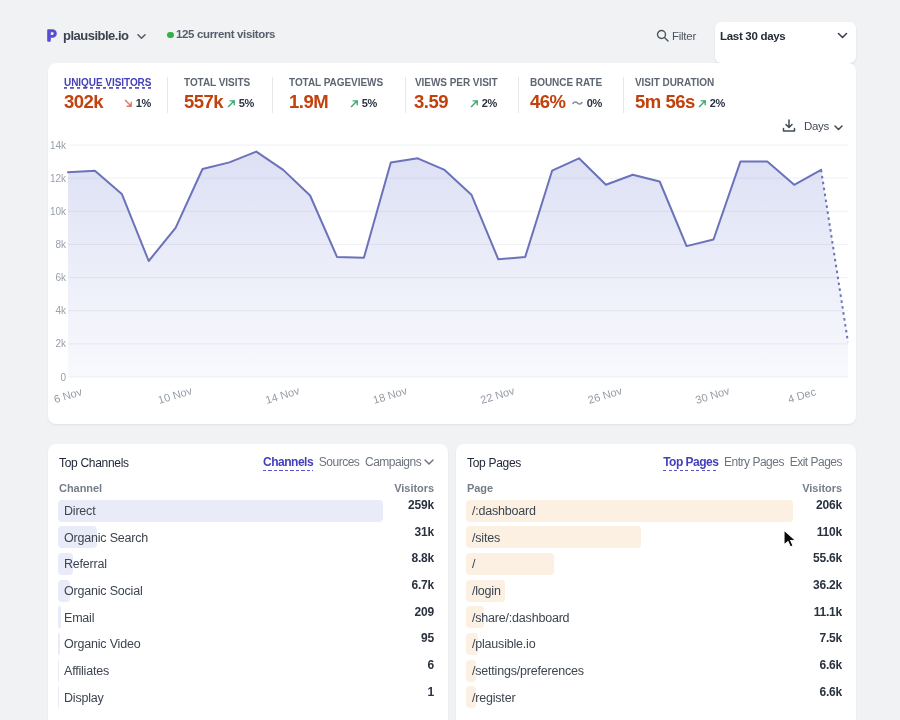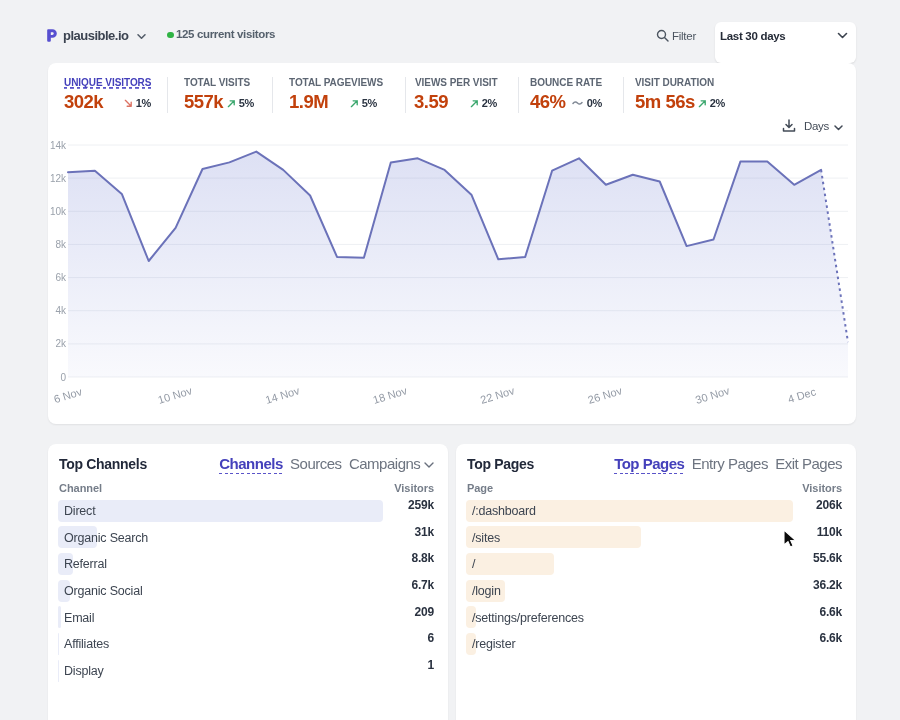--- a/index.html
+++ b/index.html
@@ -21,22 +21,22 @@
 .slabel { font-size:10px; font-weight:bold; letter-spacing:-0.05px; color:#5d6673; white-space:nowrap; }
 .slabel.active { color:#4440bb; padding-bottom:1.5px; background:repeating-linear-gradient(90deg,#5a54c9 0 3.5px,transparent 3.5px 6.5px) bottom left/100% 1.8px no-repeat; }
 .sval { position:absolute; top:22.5px; font-size:18.5px; line-height:15px; letter-spacing:-0.5px; font-weight:bold; color:#c2410c; white-space:nowrap; }
 .delta { position:absolute; top:25px; font-size:11px; letter-spacing:-0.3px; font-weight:bold; color:#2b3442; white-space:nowrap; }
 .sdiv { position:absolute; top:14px; width:1px; height:36px; background:#e5e7eb; }
 #interval { position:absolute; left:734px; top:56px; width:110px; height:18px; }
 #interval .t { position:absolute; left:22px; top:1px; font-size:11.5px; letter-spacing:-0.3px; color:#434b57; }
 
 #leftcard { left:48px; top:444px; width:400px; height:300px; }
 #rightcard { left:456px; top:444px; width:400px; height:300px; }
-.ctitle { position:absolute; left:11px; top:11.5px; font-size:14px; letter-spacing:-0.3px; font-weight:bold; color:#22293a; }
-.tabs { position:absolute; right:14px; top:11px; font-size:15px; letter-spacing:-0.5px; color:#6d7480; }
+.ctitle { position:absolute; left:11px; top:11.5px; font-size:12px; letter-spacing:-0.3px; font-weight:normal; color:#22293a; }
+.tabs { position:absolute; right:14px; top:11px; font-size:12px; letter-spacing:-0.5px; color:#6d7480; }
 .tabs b { color:#4440bb; padding-bottom:2px; background:repeating-linear-gradient(90deg,#5a54c9 0 3px,transparent 3px 5.5px) bottom left/100% 1.4px no-repeat; }
 .thead { position:absolute; top:38px; left:11px; right:14px; font-size:11px; letter-spacing:-0.05px; font-weight:bold; color:#757d89; }
 .thead .r { float:right; }
 .rows { position:absolute; top:54px; left:10px; right:14px; }
 .row { position:relative; height:26.7px; }
 .bar { position:absolute; left:0; top:1.5px; height:22px; border-radius:4px; }
 #leftcard .bar { background:#e9ecf8; }
 #rightcard .bar { background:#fbf0e2; }
 .rlabel { position:absolute; left:6px; top:6px; font-size:12.5px; letter-spacing:-0.2px; color:#3d4551; }
 .rval { position:absolute; right:0; top:0px; font-size:12px; letter-spacing:-0.2px; font-weight:bold; color:#2a3240; }
@@ -168,20 +168,25 @@
         <div class="bar" style="width:12px"></div>
         <div class="rlabel">Organic Social</div>
         <div class="rval">6.7k</div>
       </div>
     <div class="row">
         <div class="bar" style="width:3px"></div>
         <div class="rlabel">Email</div>
         <div class="rval">209</div>
       </div>
     <div class="row">
+        <div class="bar" style="width:2px"></div>
+        <div class="rlabel">Organic Video</div>
+        <div class="rval">95</div>
+      </div>
+    <div class="row">
         <div class="bar" style="width:1px"></div>
         <div class="rlabel">Affiliates</div>
         <div class="rval">6</div>
       </div>
     <div class="row">
         <div class="bar" style="width:1px"></div>
         <div class="rlabel">Display</div>
         <div class="rval">1</div>
       </div>
   </div>
@@ -206,20 +211,30 @@
         <div class="bar" style="width:88px"></div>
         <div class="rlabel">/</div>
         <div class="rval">55.6k</div>
       </div>
     <div class="row">
         <div class="bar" style="width:39px"></div>
         <div class="rlabel">/login</div>
         <div class="rval">36.2k</div>
       </div>
     <div class="row">
+        <div class="bar" style="width:18px"></div>
+        <div class="rlabel">/share/:dashboard</div>
+        <div class="rval">11.1k</div>
+      </div>
+    <div class="row">
+        <div class="bar" style="width:12px"></div>
+        <div class="rlabel">/plausible.io</div>
+        <div class="rval">7.5k</div>
+      </div>
+    <div class="row">
         <div class="bar" style="width:10px"></div>
         <div class="rlabel">/settings/preferences</div>
         <div class="rval">6.6k</div>
       </div>
     <div class="row">
         <div class="bar" style="width:10px"></div>
         <div class="rlabel">/register</div>
         <div class="rval">6.6k</div>
       </div>
   </div>

